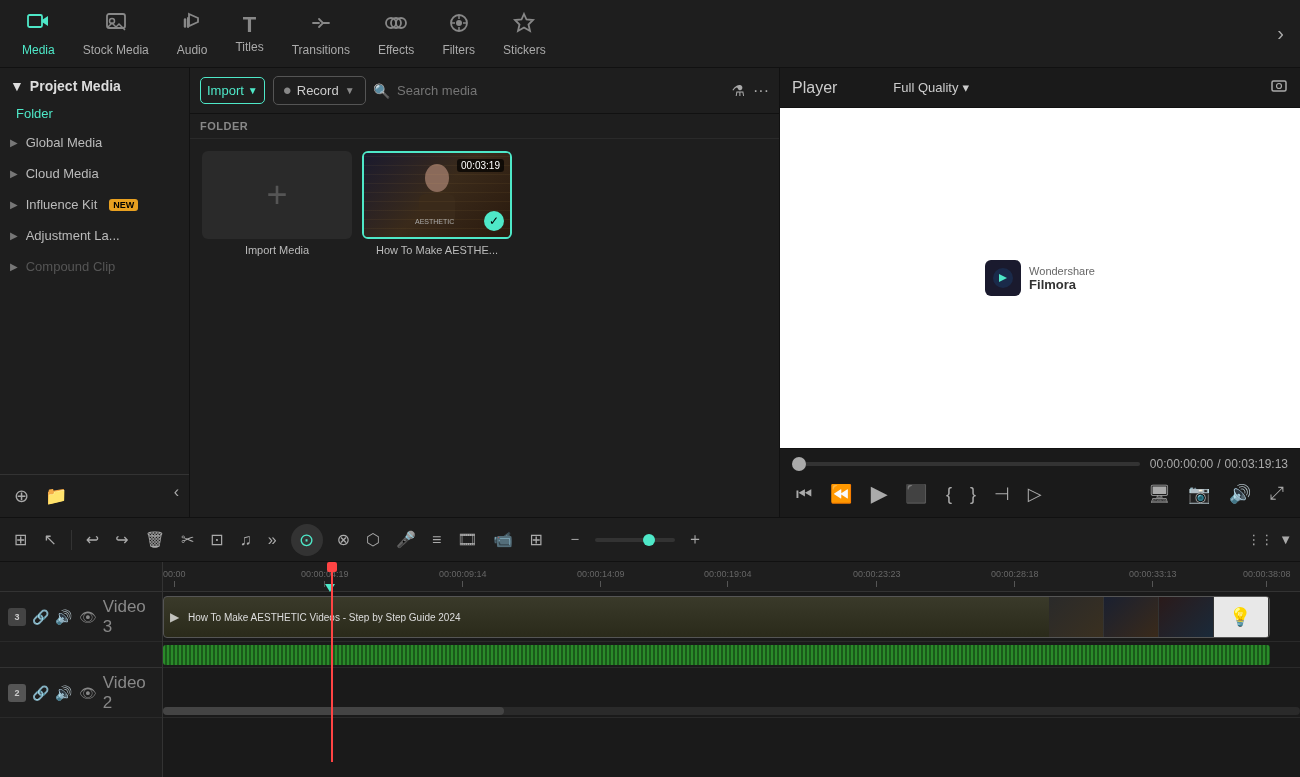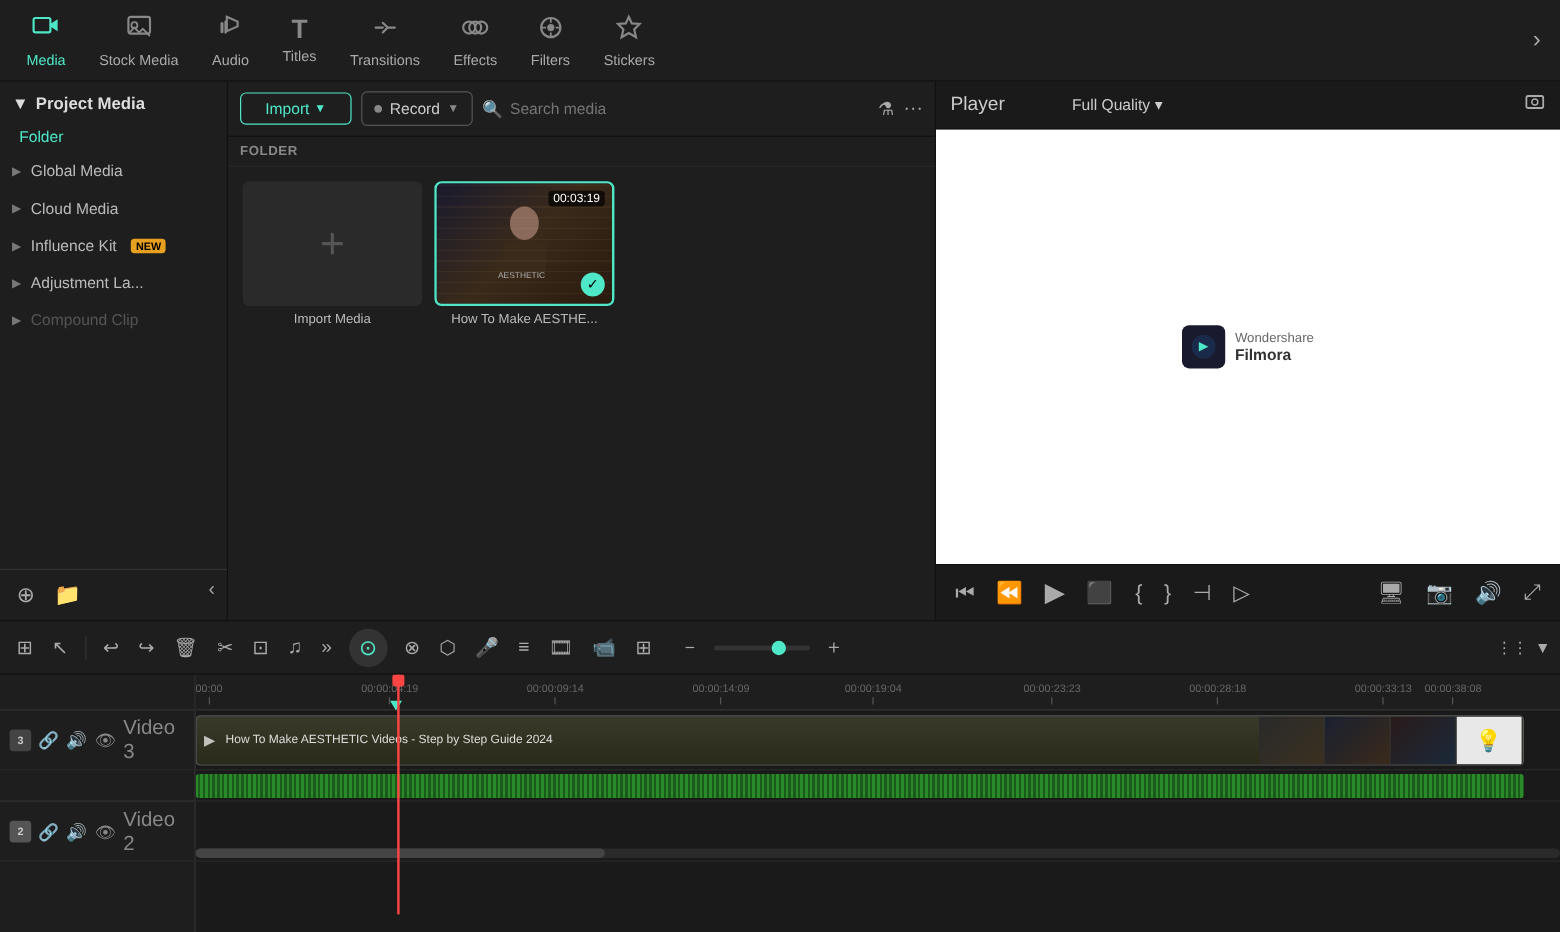--- a/index.html
+++ b/index.html
@@ -138,21 +138,21 @@
       border-bottom: 1px solid #111;
       flex-shrink: 0;
     }
     .import-btn {
       display: flex;
       align-items: center;
       gap: 4px;
       background: transparent;
       border: 1.5px solid #4ee8c8;
       color: #4ee8c8;
-      padding: 5px 20px;
+      padding: 5px 6px;
       border-radius: 5px;
       cursor: pointer;
       font-size: 13px;
     }
     .import-btn .dropdown-arrow { font-size: 10px; }
     .record-btn {
       display: flex;
       align-items: center;
       gap: 6px;
       background: transparent;
@@ -205,21 +205,21 @@
       padding: 12px;
       overflow-y: auto;
       flex: 1;
     }
     .media-card {
       width: 150px;
       cursor: pointer;
     }
     .media-thumb {
       width: 150px;
-      height: 104px;
+      height: 88px;
       background: #2a2a2a;
       border-radius: 6px;
       display: flex;
       align-items: center;
       justify-content: center;
       position: relative;
       border: 2px solid transparent;
     }
     .media-thumb.selected { border-color: #4ee8c8; }
     .media-thumb .add-icon {
@@ -842,20 +842,30 @@
             <path d="M8 8 L16 12 L8 16 Z" fill="#4ee8c8"></path>
           </svg>
         </div>
         <div class="filmora-text">
           <span>Wondershare</span>
           <span>Filmora</span>
         </div>
       </div>
     </div>
     <div class="player-controls">
+      <div class="progress-bar-container">
+        <div class="progress-bar">
+          <div class="progress-thumb"></div>
+        </div>
+        <div class="time-display">
+          <span>00:00:00:00</span>
+          <span>/</span>
+          <span>00:03:19:13</span>
+        </div>
+      </div>
       <div class="control-buttons">
         <span class="ctrl-btn">⏮</span>
         <span class="ctrl-btn">⏪</span>
         <span class="ctrl-btn large">▶</span>
         <span class="ctrl-btn">⬛</span>
         <span class="ctrl-btn">{</span>
         <span class="ctrl-btn">}</span>
         <span class="ctrl-btn">⊣</span>
         <span class="ctrl-btn">▷</span>
         <div class="ctrl-extra">
@@ -961,21 +971,21 @@
           <span class="tick"></span>
         </div>
         <div class="ruler-mark" style="left:828px;">
           <span>00:00:28:18</span>
           <span class="tick"></span>
         </div>
         <div class="ruler-mark" style="left:966px;">
           <span>00:00:33:13</span>
           <span class="tick"></span>
         </div>
-        <div class="ruler-mark" style="left:1024px;">
+        <div class="ruler-mark" style="left:1080px;">
           <span>00:00:38:08</span>
           <span class="tick"></span>
         </div>
 
         <div style="position:absolute;left:162px;top:22px;width:0;height:0;border-left:5px solid transparent;border-right:5px solid transparent;border-top:8px solid #4ee8c8;"></div>
       </div>
 
       <div class="track-row" style="height:50px;">
 
         <div class="video-clip" style="left:0;right:30px;height:42px;top:4px;">

